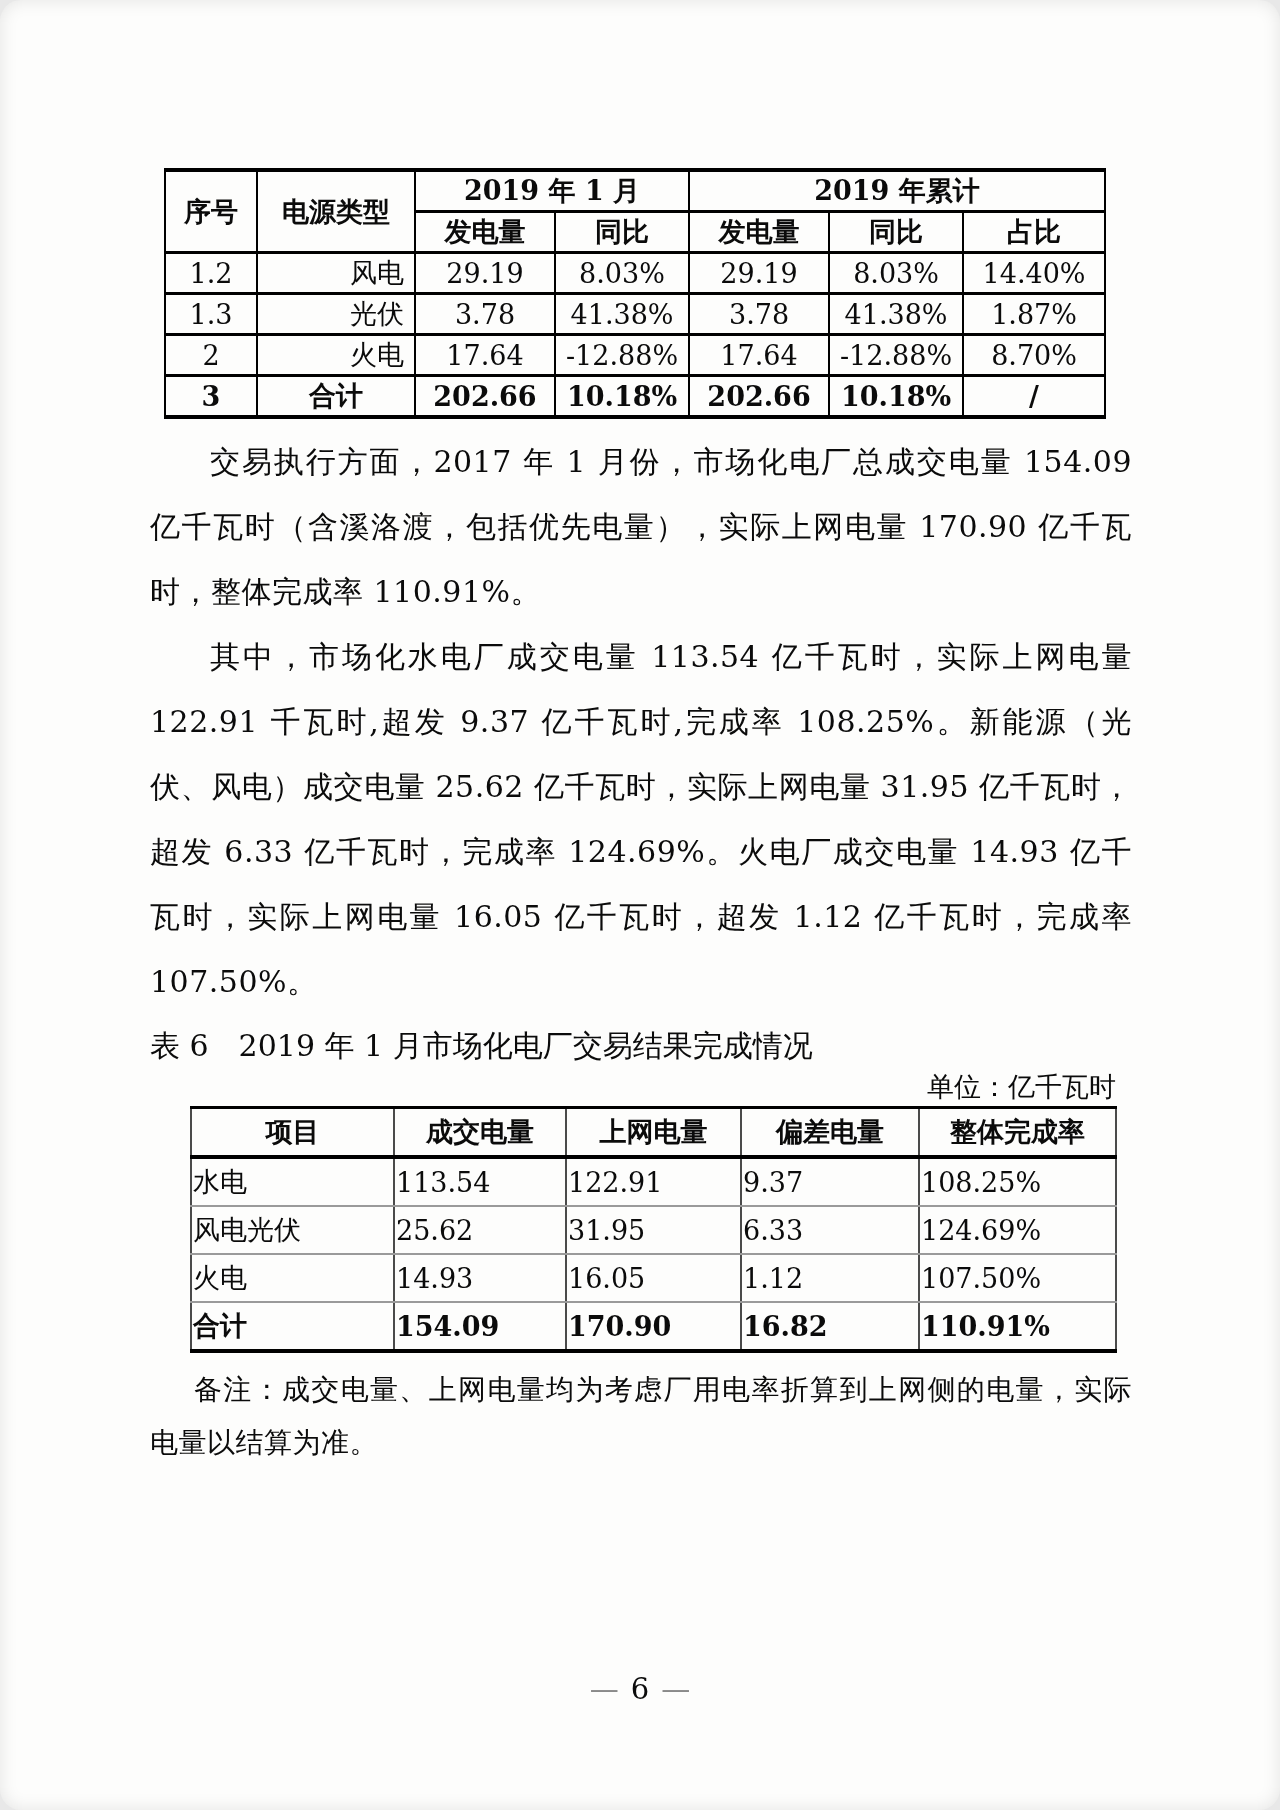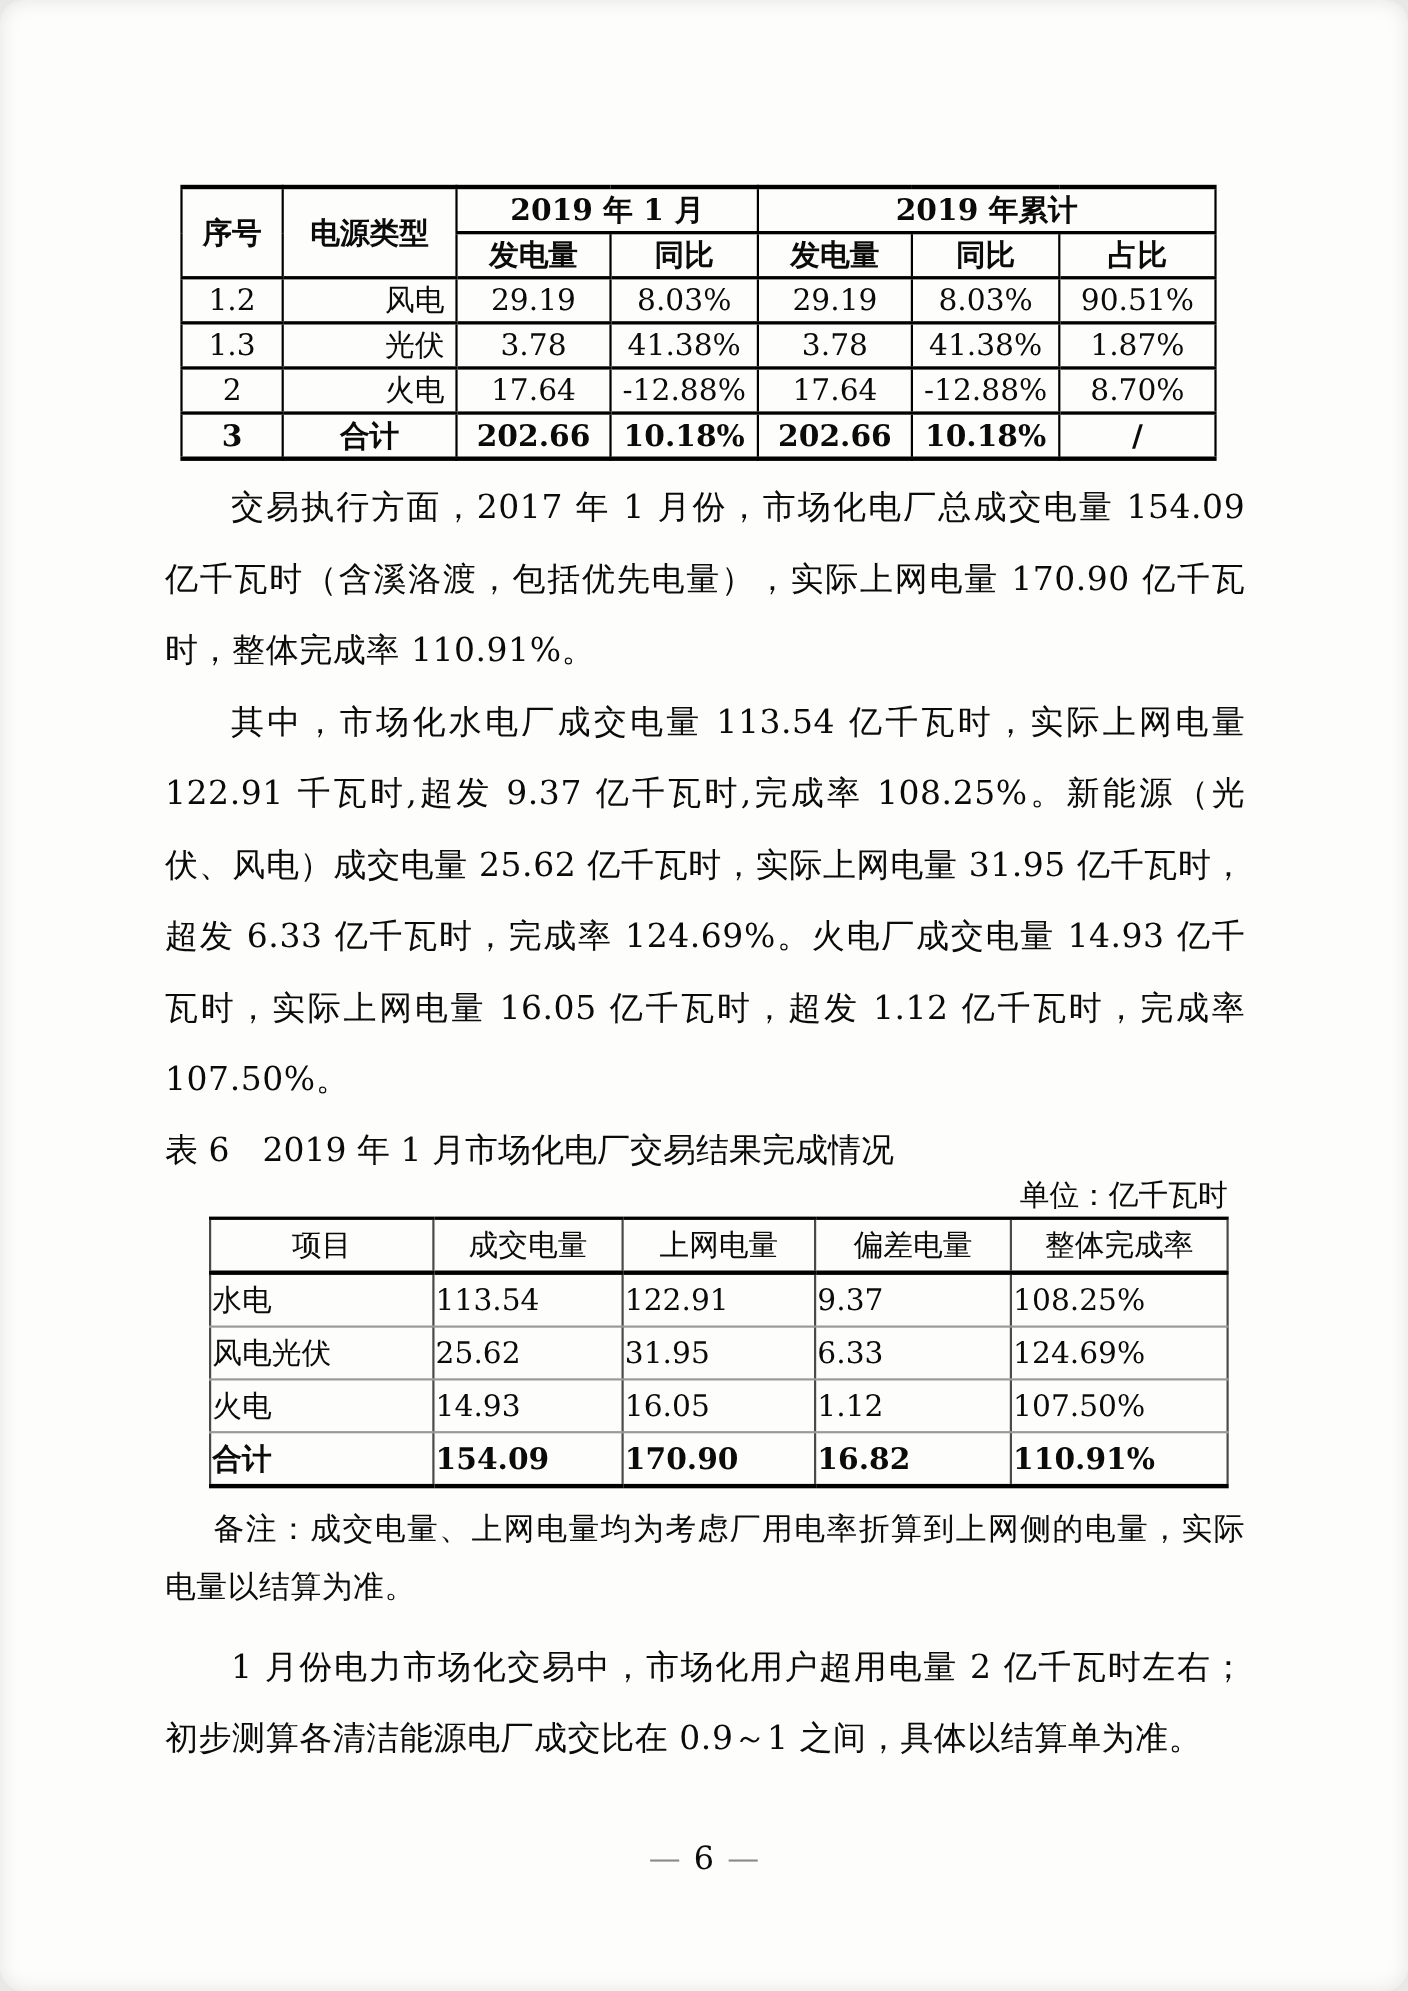--- a/index.html
+++ b/index.html
@@ -76,21 +76,21 @@
     width:925px;
     border-top:3px solid #000;
     border-bottom:4px solid #000;
     font-size:27px;
   }
   table.t2 th {
     border:2px solid #4a4a4a;
     border-top:3px solid #000;
     border-bottom:4px solid #000;
     height:44px;
-    font-weight:normal;
+    font-weight:bold;
     text-align:center; vertical-align:middle;
     white-space:nowrap;
   }
   table.t2 td {
     border-left:2px solid #4a4a4a;
     border-right:2px solid #4a4a4a;
     border-top:2px solid #9a9a9a;
     border-bottom:2px solid #9a9a9a;
     height:44px;
     vertical-align:middle;
@@ -149,21 +149,21 @@
           <th>同比</th>
           <th>占比</th>
         </tr>
         <tr>
           <td>1.2</td>
           <td class="rt">风电</td>
           <td>29.19</td>
           <td>8.03%</td>
           <td>29.19</td>
           <td>8.03%</td>
-          <td>90.51%</td>
+          <td>14.40%</td>
         </tr>
         <tr>
           <td>1.3</td>
           <td class="rt">光伏</td>
           <td>3.78</td>
           <td>41.38%</td>
           <td>3.78</td>
           <td>41.38%</td>
           <td>1.87%</td>
         </tr>
@@ -236,19 +236,18 @@
           <td>154.09</td>
           <td>170.90</td>
           <td>16.82</td>
           <td>110.91%</td>
         </tr>
       </tbody>
     </table>
 
     <p class="note">备注：成交电量、上网电量均为考虑厂用电率折算到上网侧的电量，实际电量以结算为准。</p>
 
-    <p class="body p3">1 月份电力市场化交易中，市场化用户超用电量 2 亿千瓦时左右；初步测算各清洁能源电厂成交比在 0.9～1 之间，具体以结算单为准。</p>
   </div>
 
   <div class="footer">
     <span class="dash">—</span><span class="pnum">6</span><span class="dash">—</span>
   </div>
 </div>
 
 </body></html>

